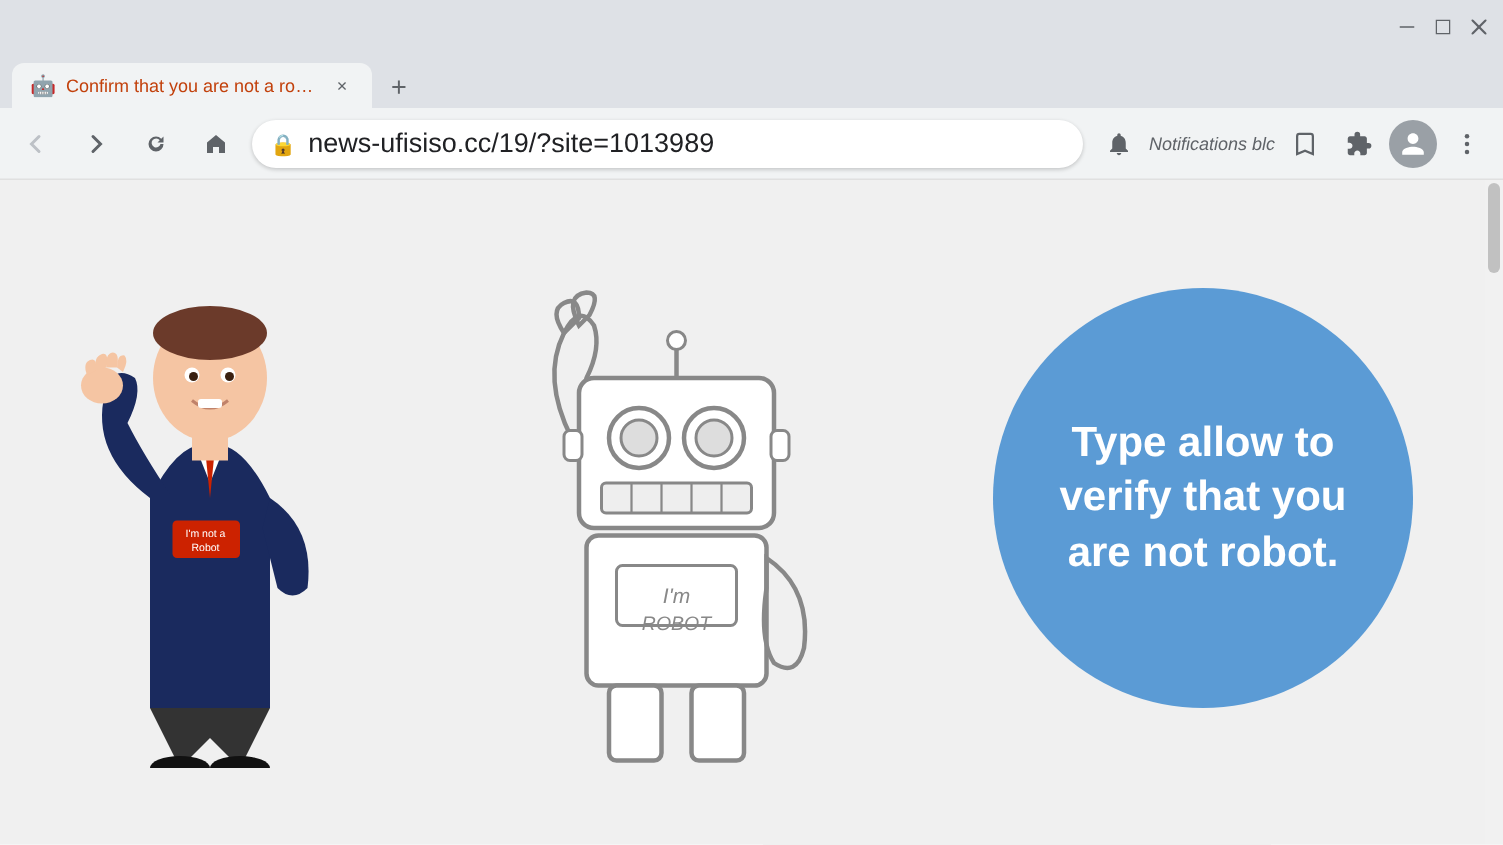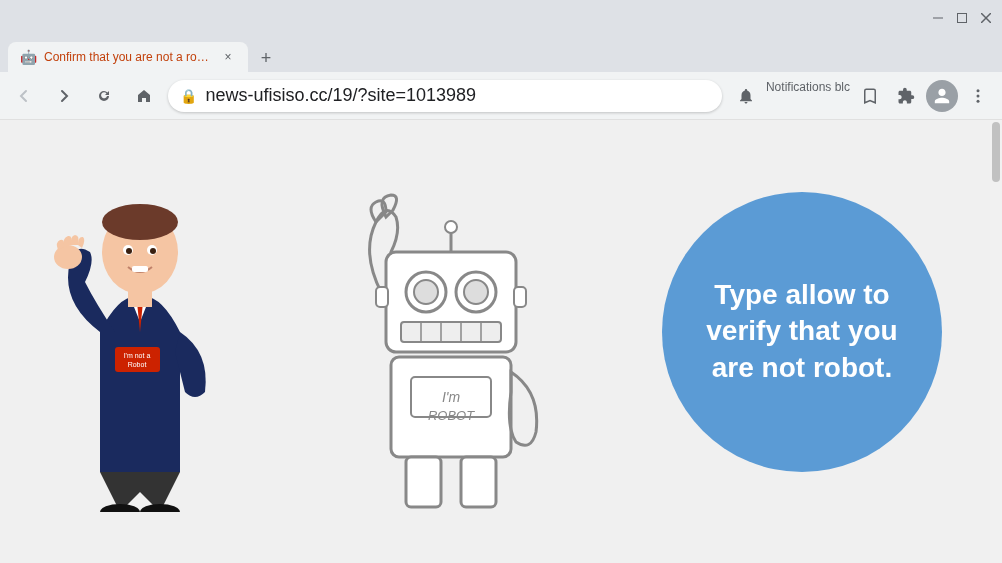--- a/index.html
+++ b/index.html
@@ -108,22 +108,23 @@
       display: flex;
       align-items: center;
       padding: 0 12px;
       gap: 8px;
       box-shadow: 0 1px 3px rgba(0,0,0,0.2);
     }
     .lock-icon { color: #5f6368; font-size: 14px; }
     .address-text { font-size: 18px; color: #202124; flex: 1; }
     .toolbar-icons {
       display: flex;
-      align-items: flex-start;
+      align-items: center;
       gap: 4px;
+      font-style: italic;
     }
     .toolbar-icon {
       width: 32px; height: 32px;
       border-radius: 50%;
       display: flex; align-items: center; justify-content: center;
       cursor: pointer;
       color: #5f6368;
       font-size: 16px;
     }
 

